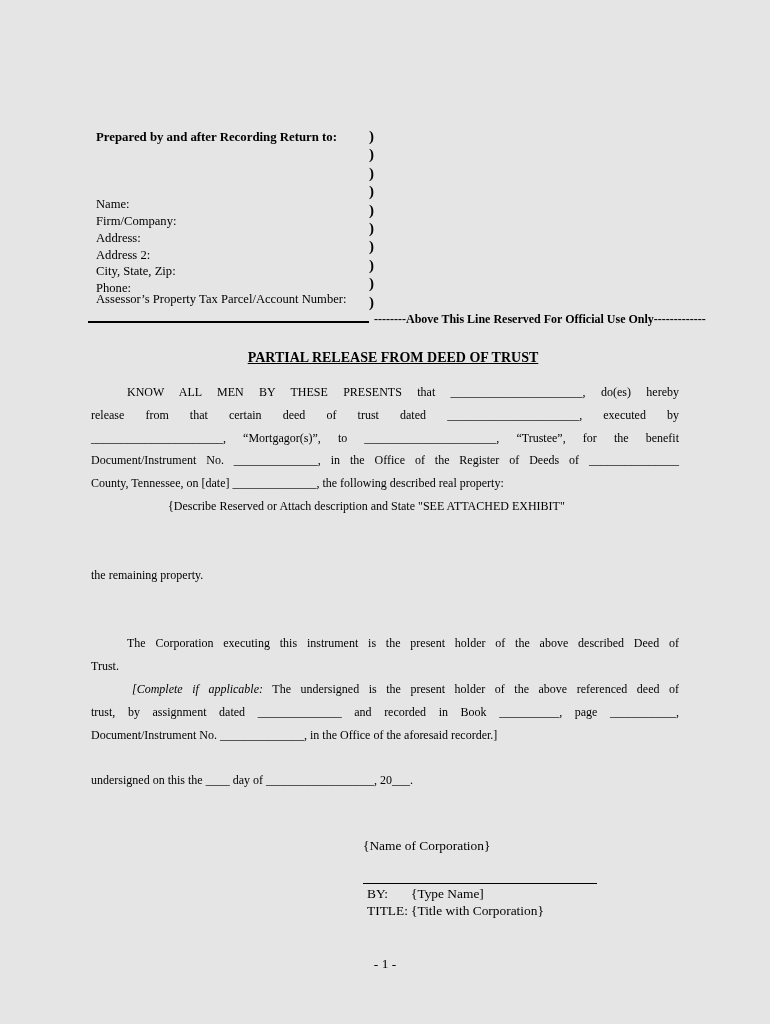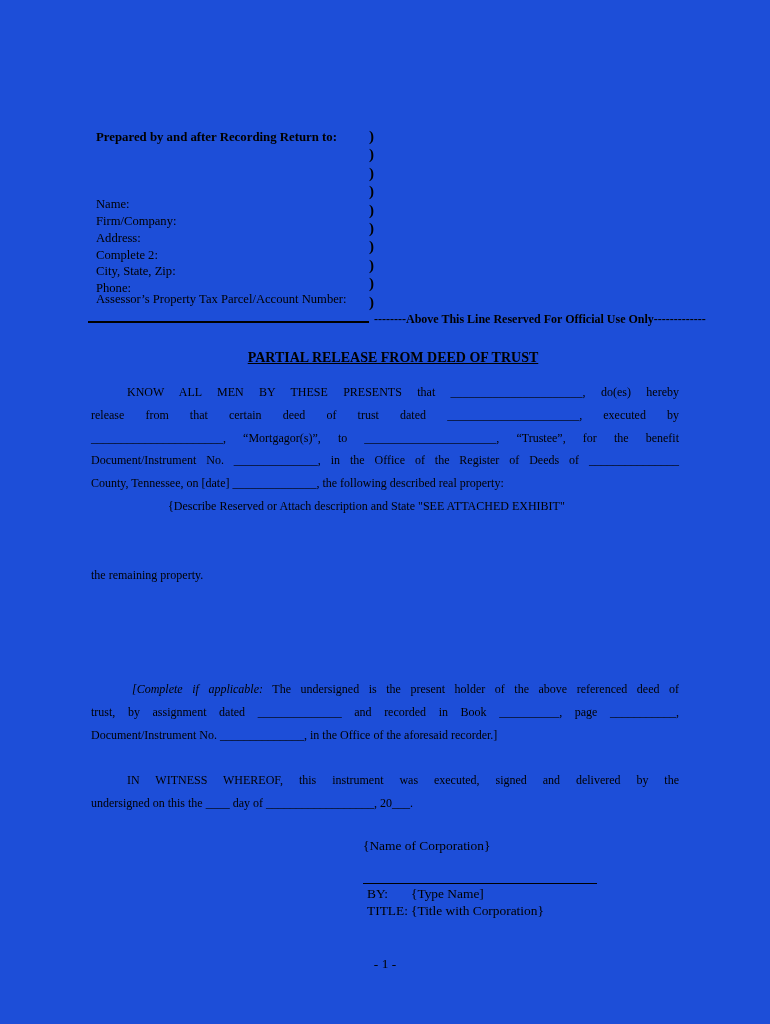--- a/index.html
+++ b/index.html
@@ -1,20 +1,20 @@
 <!DOCTYPE html>
 <html><head>
 <meta charset="utf-8">
 <style>
   html, body { margin: 0; padding: 0; background: #ffffff; }
   .page {
     position: relative;
     width: 770px;
     height: 1024px;
-    background: #1d4ed8;
+    background: #e5e5e5;
     color: #000000;
     font-family: "Liberation Serif", "DejaVu Serif", serif;
     overflow: hidden;
   }
 
   
   .rec-block { position: absolute; left: 96px; top: 130px; width: 280px; height: 185px; font-size: 12.6px; }
   .rec-heading { position: absolute; left: 0; top: 0; font-weight: bold; font-size: 12.8px; white-space: nowrap; }
   .rec-fields { position: absolute; left: 0; top: 22px; line-height: 16.85px; margin-top: 44px; }
   .rec-assessor { position: absolute; left: 0; top: 162px; white-space: nowrap; }
@@ -54,21 +54,21 @@
 <body>
 
 <div class="page">
 
   <div class="rec-block">
     <div class="rec-heading">Prepared by and after Recording Return to:</div>
     <div class="rec-fields">
         <div class="rec-field">Name:</div>
         <div class="rec-field">Firm/Company:</div>
         <div class="rec-field">Address:</div>
-        <div class="rec-field">Complete 2:</div>
+        <div class="rec-field">Address 2:</div>
         <div class="rec-field">City, State, Zip:</div>
         <div class="rec-field">Phone:</div>
       </div>
     <div class="rec-assessor">Assessor’s Property Tax Parcel/Account Number:</div>
   </div>
 
   <div class="paren-col">
       <div class="paren">)</div>
       <div class="paren">)</div>
       <div class="paren">)</div>
@@ -92,31 +92,34 @@
       <div class="line jl">______________________, “Mortgagor(s)”, to ______________________, “Trustee”, for the benefit</div>
       <div class="line jl">Document/Instrument No. ______________, in the Office of the Register of Deeds of _______________</div>
       <div class="line">County, Tennessee, on [date] ______________, the following described real property:</div>
       <div class="line" style="text-indent: 77px;">{Describe Reserved or Attach description and State "SEE ATTACHED EXHIBIT"</div>
     </div>
 
   <div class="para" id="p2">
       <div class="line">the remaining property.</div>
     </div>
 
+  <div class="para" id="p3">
+      <div class="line jl" style="text-indent: 36px;">The Corporation executing this instrument is the present holder of the above described Deed of</div>
+      <div class="line">Trust.</div>
+    </div>
 
   <div class="para" id="p4">
     <div class="line jl" style="text-indent:41px"><span class="it">[Complete if applicable:</span> <span>The undersigned is the present holder of the above referenced deed of</span></div>
     <div>
         <div class="line jl">trust, by assignment dated ______________ and recorded in Book __________, page ___________,</div>
         <div class="line">Document/Instrument No. ______________, in the Office of the aforesaid recorder.]</div>
       </div>
   </div>
 
   <div class="para" id="p5">
-      <div class="line jl" style="text-indent: 36px;">IN WITNESS WHEREOF, this instrument was executed, signed and delivered by the</div>
       <div class="line">undersigned on this the ____ day of __________________, 20___.</div>
     </div>
 
   <div class="sig-block">
     <div class="sig-corp">{Name of Corporation}</div>
     <div class="sig-line"></div>
     <div class="sig-rows">
       <div class="sig-row"><span class="sig-label">BY:</span><span>{Type Name]</span></div>
       <div class="sig-row"><span class="sig-label">TITLE:</span><span>{Title with Corporation}</span></div>
     </div>

